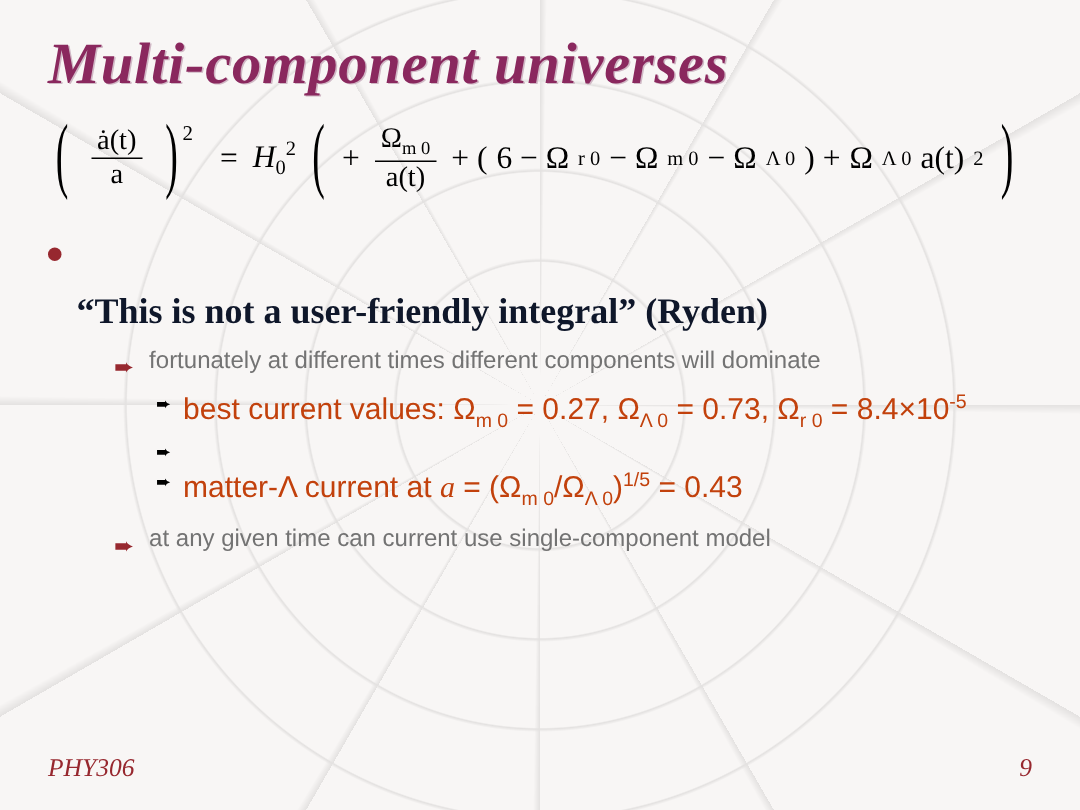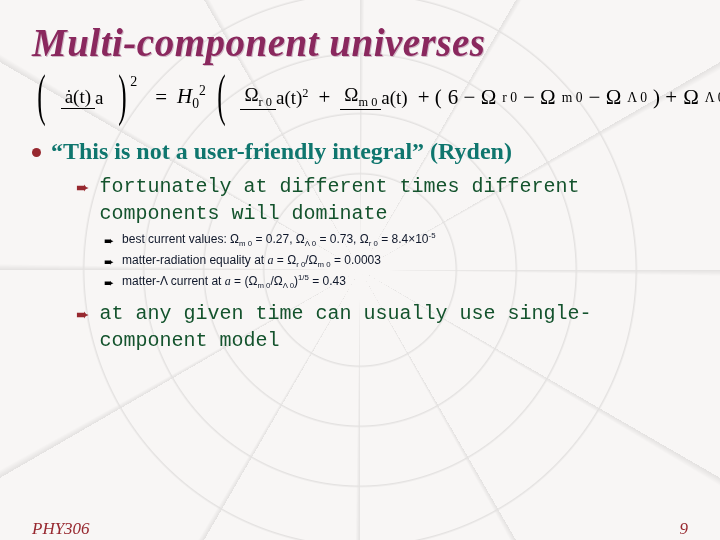--- a/index.html
+++ b/index.html
@@ -50,21 +50,21 @@
   font-size: 21px;
   color: #000;
   margin: 6px 0 26px 0;
   white-space: nowrap;
   display: flex;
   align-items: center;
   gap: 6px;
 }
 .frac {
   display: inline-flex;
-  flex-direction: row;
+  flex-direction: column;
   align-items: center;
   vertical-align: middle;
   font-size: 19px;
   line-height: 1.05;
   margin: 0 4px;
 }
 .frac .num { border-bottom: 1.3px solid #000; padding: 0 4px 1px; }
 .frac .den { padding-top: 1px; }
 sub { font-size: 0.65em; }
 sup { font-size: 0.65em; }
@@ -87,70 +87,71 @@
   width: 9px; height: 9px;
   background: #97282f;
   border-radius: 50%;
   flex-shrink: 0;
   margin-top: 10px;
 }
 .main-text {
   font-size: 24px;
   font-weight: bold;
   font-family: "Times New Roman", serif;
-  color: #0f766e;
+  color: #0f172a;
+  margin-top: 40px;
 }
 .sub-list {
   margin-left: 44px;
 }
 .bullet-sub {
   display: flex;
   align-items: flex-start;
   gap: 10px;
   margin-bottom: 2px;
 }
 .arrow-sub {
   color: #97282f;
   font-size: 16px;
   flex-shrink: 0;
   margin-top: 5px;
 }
 .sub-text {
-  font-size: 20px;
-  font-family: Liberation Mono, monospace;
-  color: #14532d;
+  font-size: 16px;
+  font-family: Liberation Sans, sans-serif;
+  color: #737373;
   line-height: 1.35;
 }
 .subsub-list {
   margin-left: 28px;
   margin-top: 4px;
   margin-bottom: 8px;
 }
 .bullet-subsub {
   display: flex;
   align-items: flex-start;
   gap: 8px;
   margin-bottom: 2px;
 }
 .arrow-subsub {
   color: #000;
   font-size: 12px;
   flex-shrink: 0;
   margin-top: 3px;
 }
 .subsub-text {
-  font-size: 12px;
+  font-size: 20px;
   font-family: Arial, sans-serif;
-  color: #0f172a;
+  color: #c2410c;
   line-height: 1.35;
 }
 .subsub-text i { font-style: italic; font-family: "Times New Roman", serif; }
 .footer {
   position: absolute;
-  bottom: 1px;
+  bottom: 18px;
   left: 32px;
   right: 32px;
   display: flex;
   justify-content: space-between;
   align-items: center;
 }
 .course {
   font-style: italic;
   color: #97282f;
   font-size: 17px;
@@ -174,24 +175,20 @@
     <span class="paren-big">(</span>
     <span class="frac">
       <span class="num"><span>ȧ(t)</span></span>
       <span class="den"><span>a</span></span>
     </span>
     <span class="paren-big">)</span>
       <sup style="font-size:14px;position:relative;top:-16px;left:-8px;">2</sup>
     <span style="margin:0 4px;">=</span>
     <span><i>H</i><sub>0</sub><sup>2</sup></span>
     <span class="paren-big">(</span>
-    <span class="frac">
-      <span class="num"><span>Ω</span><sub>r 0</sub></span>
-      <span class="den"><span>a(t)</span><sup>2</sup></span>
-    </span>
     <span>+</span>
     <span class="frac">
       <span class="num"><span>Ω</span><sub>m 0</sub></span>
       <span class="den"><span>a(t)</span></span>
     </span>
     <span>+ (</span>
     <span>6 − Ω</span>
       <sub>r 0</sub>
     <span> − Ω</span>
       <sub>m 0</sub>
@@ -218,35 +215,32 @@
 
     <div class="subsub-list">
       <div class="bullet-subsub">
         <div class="arrow-subsub">➨</div>
         <div class="subsub-text">
           <span>best current values: Ω</span><sub>m 0</sub><span> = 0.27, Ω</span><sub>Λ 0</sub><span> = 0.73, Ω</span><sub>r 0</sub><span> = 8.4×10</span><sup>-5</sup>
         </div>
       </div>
       <div class="bullet-subsub">
         <div class="arrow-subsub">➨</div>
-        <div class="subsub-text">
-          <span>matter-radiation equality at </span><i>a</i><span> = Ω</span><sub>r 0</sub><span>/Ω</span><sub>m 0</sub><span> = 0.0003</span>
-        </div>
       </div>
       <div class="bullet-subsub">
         <div class="arrow-subsub">➨</div>
         <div class="subsub-text">
           <span>matter-Λ current at </span><i>a</i><span> = (Ω</span><sub>m 0</sub><span>/Ω</span><sub>Λ 0</sub><span>)</span><sup>1/5</sup><span> = 0.43</span>
         </div>
       </div>
     </div>
 
     <div class="bullet-sub">
       <div class="arrow-sub">➨</div>
-      <div class="sub-text">at any given time can usually use single-component model</div>
+      <div class="sub-text">at any given time can current use single-component model</div>
     </div>
   </div>
 
   <div class="footer">
     <div class="course">PHY306</div>
     <div class="page">9</div>
   </div>
 </div>
 
 </body></html>

